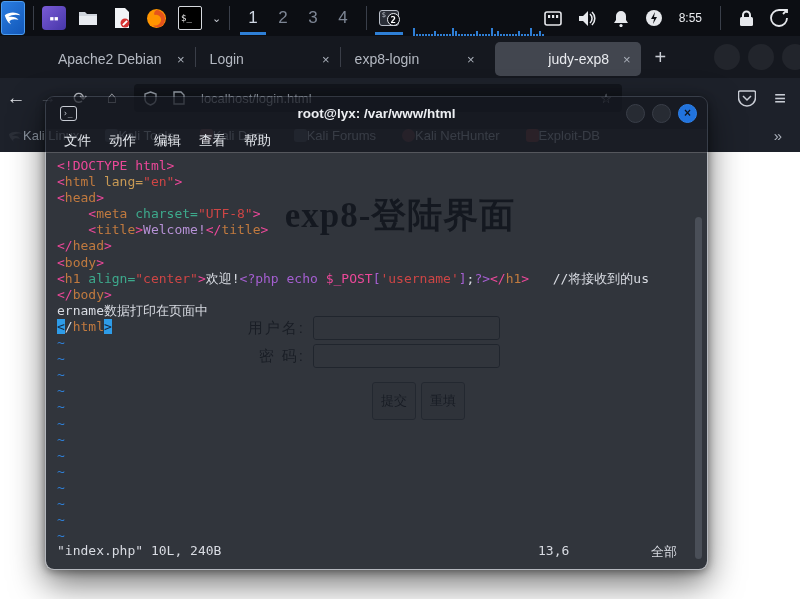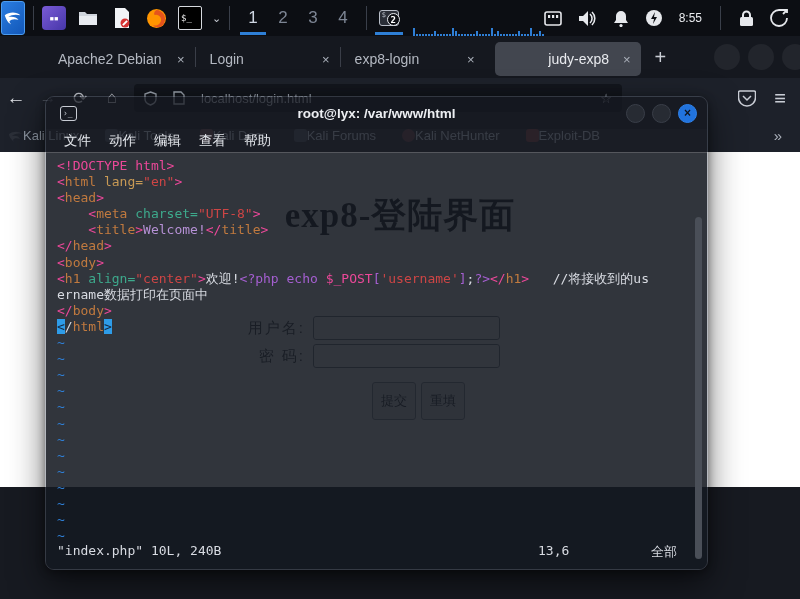--- a/index.html
+++ b/index.html
@@ -50,21 +50,21 @@
     display:flex; align-items:center; padding:0 10px; gap:16px; color:#9aa2ac; font-size:13px; margin-left:6px; }
   .url-right { display:flex; align-items:center; gap:18px; margin-left:auto; padding-right:14px; font-size:15px; }
 
   #bookmarks { position:absolute; left:0; top:82px; width:800px; height:34px; background:#1d212a;
     display:flex; align-items:center; gap:26px; padding-left:8px; color:#8d96a2; font-size:13px; }
   .bm { display:flex; align-items:center; }
   .bm i { width:13px; height:13px; border-radius:3px; display:block; }
   #bm-overflow { margin-left:auto; padding-right:18px; color:#aab0ba; font-size:15px; }
 
   
-  #page { position:absolute; left:0; top:116px; width:800px; height:335px; background:#ffffff; color:#14161a; }
+  #page { position:absolute; left:0; top:116px; width:800px; height:447px; background:#ffffff; color:#14161a; }
   #page h1 { position:absolute; left:0; top:40px; width:100%; text-align:center;
     font-family:"Liberation Serif", serif; font-size:35px; font-weight:bold; letter-spacing:1px; }
   .form-row { position:absolute; display:flex; align-items:center; }
   .flabel { width:68px; text-align:right; margin-right:8px; color:#3c3f45; font-size:15px; letter-spacing:2px; }
   .finput { width:187px; height:24px; border:1px solid #767b85; border-radius:3px; background:#fff; }
   .fbtn { height:24px; padding:18px 8px; font-size:13px; color:#2e3138; background:#e9e9ec;
     border:1px solid #8d919a; border-radius:3px; margin-right:5px; }
 
   
   #term { position:absolute; left:45px; top:96px; width:663px; height:474px; border-radius:9px;
@@ -343,22 +343,22 @@
     <div id="term-body">
       <div id="code">
           <div class="crow"><span class="tk-blue">&lt;!DOCTYPE html&gt;</span></div>
           <div class="crow"><span class="tk-blue">&lt;</span><span class="tk-orange">html</span><span class="tk-tan"> lang=</span><span class="tk-red">"en"</span><span class="tk-blue">&gt;</span></div>
           <div class="crow"><span class="tk-blue">&lt;</span><span class="tk-orange">head</span><span class="tk-blue">&gt;</span></div>
           <div class="crow"><span class="tk-fg">    </span><span class="tk-blue">&lt;</span><span class="tk-orange">meta</span><span class="tk-teal"> charset=</span><span class="tk-red">"UTF-8"</span><span class="tk-blue">&gt;</span></div>
           <div class="crow"><span class="tk-fg">    </span><span class="tk-blue">&lt;</span><span class="tk-orange">title</span><span class="tk-blue">&gt;</span><span class="tk-lav">Welcome!</span><span class="tk-blue">&lt;/</span><span class="tk-orange">title</span><span class="tk-blue">&gt;</span></div>
           <div class="crow"><span class="tk-blue">&lt;/</span><span class="tk-orange">head</span><span class="tk-blue">&gt;</span></div>
           <div class="crow"><span class="tk-blue">&lt;</span><span class="tk-orange">body</span><span class="tk-blue">&gt;</span></div>
           <div class="crow"><span class="tk-blue">&lt;</span><span class="tk-orange">h1</span><span class="tk-teal"> align=</span><span class="tk-red">"center"</span><span class="tk-blue">&gt;</span><span class="tk-fg">欢迎!</span><span class="tk-purple">&lt;?php echo </span><span class="tk-blue">$_POST</span><span class="tk-purple">[</span><span class="tk-red">'username'</span><span class="tk-purple">]</span><span class="tk-fg">;</span><span class="tk-purple">?&gt;</span><span class="tk-blue">&lt;/</span><span class="tk-orange">h1</span><span class="tk-blue">&gt;</span><span class="tk-fg">   //将接收到的us</span></div>
+          <div class="crow"><span class="tk-blue">&lt;/</span><span class="tk-orange">body</span><span class="tk-blue">&gt;</span></div>
           <div class="crow"><span class="tk-fg">ername数据打印在页面中</span></div>
-          <div class="crow"><span class="tk-blue">&lt;/</span><span class="tk-orange">body</span><span class="tk-blue">&gt;</span></div>
           <div class="crow"><span class="tk-cursor">&lt;</span><span class="tk-fg">/</span><span class="tk-orange">html</span><span class="tk-cursor">&gt;</span></div>
           <div class="crow tilde">~</div>
           <div class="crow tilde">~</div>
           <div class="crow tilde">~</div>
           <div class="crow tilde">~</div>
           <div class="crow tilde">~</div>
           <div class="crow tilde">~</div>
           <div class="crow tilde">~</div>
           <div class="crow tilde">~</div>
           <div class="crow tilde">~</div>

